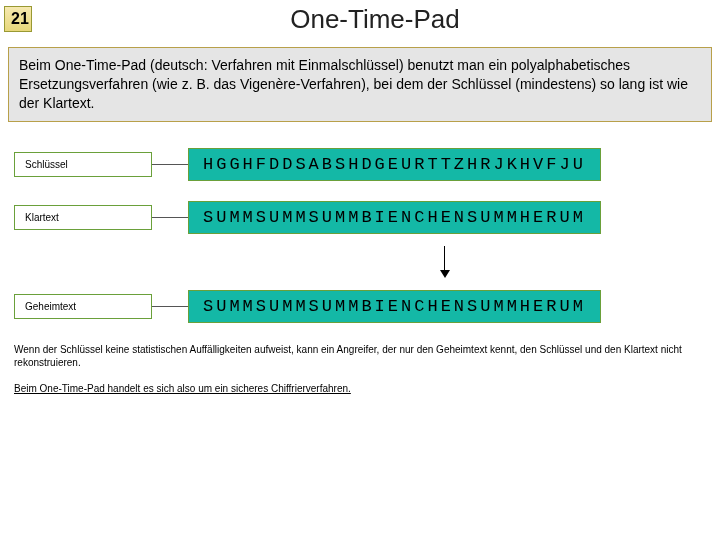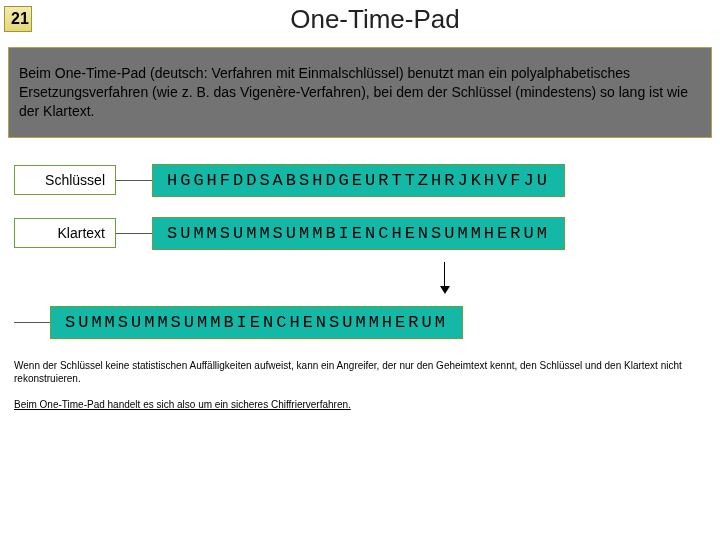--- a/index.html
+++ b/index.html
@@ -36,40 +36,40 @@
     text-align: center;
     font-size: 26px;
     color: #222;
     padding-top: 4px;
     padding-right: 48px;
     margin-left: 46px;
   }
   .introbox {
     margin: 0 8px 26px 8px;
     border: 1px solid #b8a04a;
-    background: #737373;
-    padding: 16px 10px;
+    background: #e5e5e5;
+    padding: 8px 10px;
     font-size: 14px;
     line-height: 1.35;
   }
   .rows {
     margin: 0 14px;
   }
   .row {
     display: flex;
     align-items: center;
     margin-bottom: 20px;
   }
   .labelbox {
-    width: 102px;
+    width: 138px;
     border: 1px solid #6aa03a;
     background: #fff;
     padding: 6px 10px;
-    font-size: 14px;
-    text-align: right;
+    font-size: 10px;
+    text-align: left;
   }
   .connector {
     width: 36px;
     height: 1px;
     background: #555;
   }
   .valuebox {
     border: 1px solid #6aa03a;
     background: #14b8a6;
     padding: 6px 14px;
@@ -130,20 +130,21 @@
     <div class="connector"></div>
     <div class="valuebox">SUMMSUMMSUMMBIENCHENSUMMHERUM</div>
   </div>
 
   <div class="arrowwrap">
     <div class="arrowline"></div>
     <div class="arrowhead"></div>
   </div>
 
   <div class="row">
+    <div class="labelbox">Geheimtext</div>
     <div class="connector"></div>
     <div class="valuebox">SUMMSUMMSUMMBIENCHENSUMMHERUM</div>
   </div>
 
 </div>
 
 <div class="para">Wenn der Schlüssel keine statistischen Auffälligkeiten aufweist, kann ein Angreifer, der nur den Geheimtext kennt, den Schlüssel und den Klartext nicht rekonstruieren.</div>
 <div class="para">Beim One-Time-Pad handelt es sich also um ein sicheres Chiffrierverfahren.</div>
 
 </body></html>

